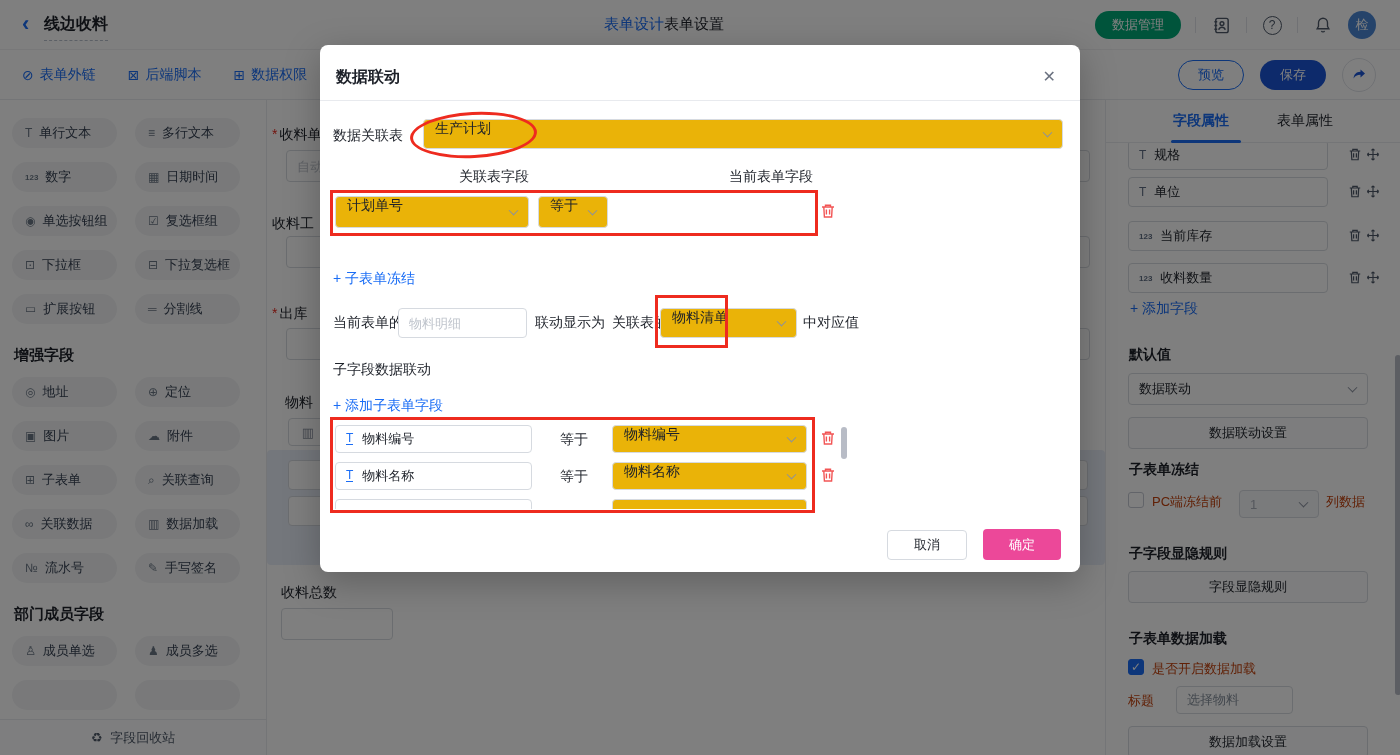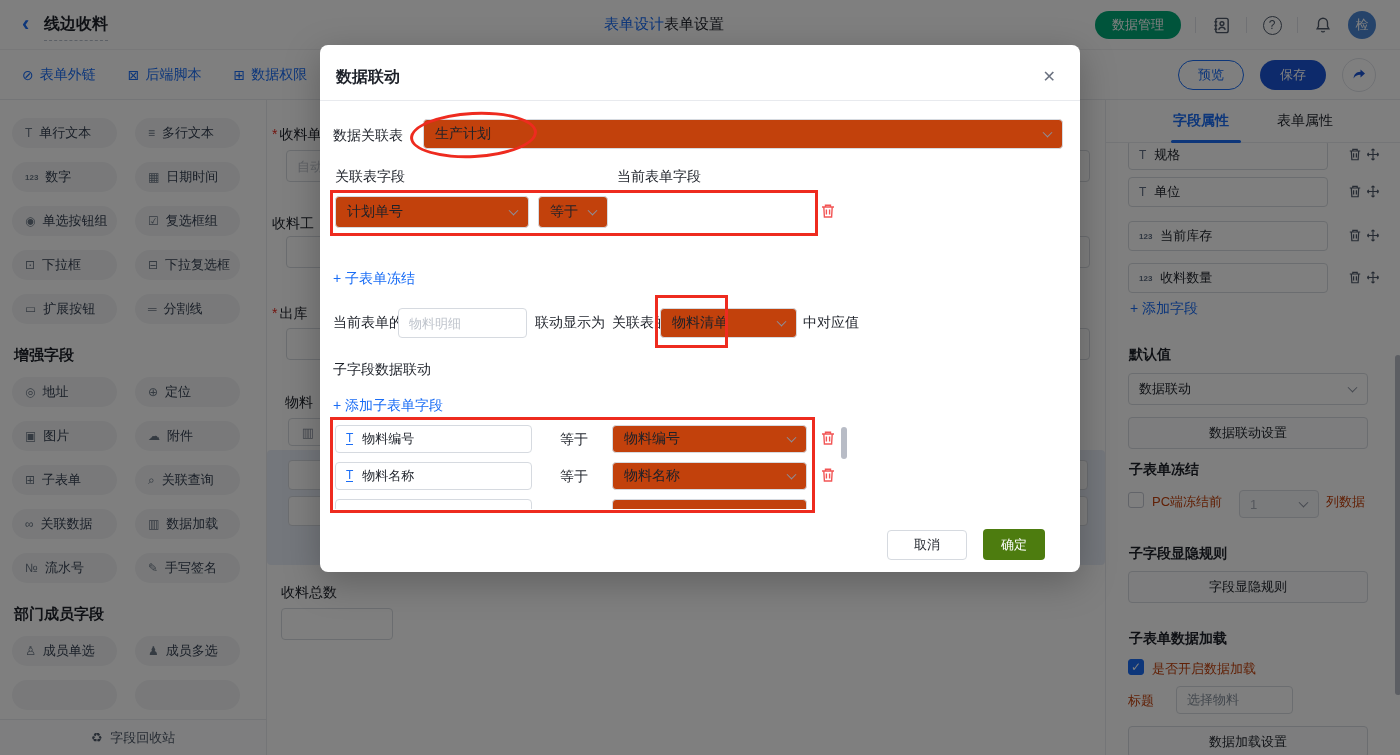--- a/index.html
+++ b/index.html
@@ -72,33 +72,33 @@
 
   
   .dim{position:absolute;left:0;top:0;width:1400px;height:755px;background:rgba(0,0,0,0.5);z-index:40}
 
   
   .modal{position:absolute;left:320px;top:45px;width:760px;height:527px;background:#fff;border-radius:8px;box-shadow:0 10px 36px rgba(0,0,0,.25);z-index:50}
   .m-title{position:absolute;left:16px;top:22px;font-size:16px;font-weight:bold;color:#1d2129}
   .m-close{position:absolute;right:24px;top:22px;font-size:16px;color:#6b7280;cursor:pointer}
   .m-divider{position:absolute;left:0;top:55px;width:100%;height:1px;background:#e8eaee}
   .m-label{position:absolute;font-size:14px;color:#1d2129;white-space:nowrap}
-  .sel{position:absolute;border:1px solid #d6dae0;border-radius:4px;background:#c2410c;font-size:14px;color:#1d2129;display:flex;align-items:center;padding:0 26px 0 11px;cursor:pointer;white-space:nowrap;overflow:hidden}
+  .sel{position:absolute;border:1px solid #d6dae0;border-radius:4px;background:#eab308;font-size:14px;color:#1d2129;display:flex;padding:0 26px 0 11px;cursor:pointer;white-space:nowrap;overflow:hidden}
   .chev{position:absolute;right:11px;top:50%;width:7px;height:7px;border-right:1.5px solid #8a919f;border-bottom:1.5px solid #8a919f;transform:translateY(-70%) rotate(45deg)}
-  .m-colhead{position:absolute;font-size:14px;color:#1d2129;text-align:left}
+  .m-colhead{position:absolute;font-size:14px;color:#1d2129;text-align:right}
   .m-link{position:absolute;color:#1a6df5;font-size:14px;cursor:pointer}
   .m-input{position:absolute;border:1px solid #d6dae0;border-radius:4px;font-size:13px;padding:0 10px;background:#fff;font-family:inherit}
   .m-input::placeholder{color:#bfc4cc}
   .fieldbox{position:absolute;border:1px solid #d6dae0;border-radius:4px;background:#fff;display:flex;align-items:center;gap:9px;padding:0 10px;font-size:13px;color:#1d2129}
   .ticon{color:#1a6df5;font-size:12px;border-bottom:1.5px solid #1a6df5;line-height:11px}
   .m-op{position:absolute;font-size:14px;color:#1d2129}
   .trash{position:absolute;width:16px;height:18px;color:#f25555;cursor:pointer}
   .subrows{position:absolute;left:0;top:378px;width:535px;height:86px;overflow:hidden}
   .m-btn-cancel{position:absolute;left:567px;top:485px;width:80px;height:30px;border:1px solid #d6dae0;border-radius:4px;background:#fff;font-size:13px;color:#1d2129;cursor:pointer}
-  .m-btn-ok{position:absolute;left:663px;top:484px;width:62px;height:31px;border:none;border-radius:4px;background:#4d7c0f;font-size:13px;color:#fff;cursor:pointer}
+  .m-btn-ok{position:absolute;left:663px;top:484px;width:78px;height:31px;border:none;border-radius:4px;background:#ec4899;font-size:13px;color:#fff;cursor:pointer}
 
   
   .anno{position:absolute;border:3px solid #ee2b1f;z-index:60;pointer-events:none}
   .anno.ellipse{border-radius:50%;transform:rotate(-3deg)}
 </style>
 </head>
 <body>
 
 <div>
 

